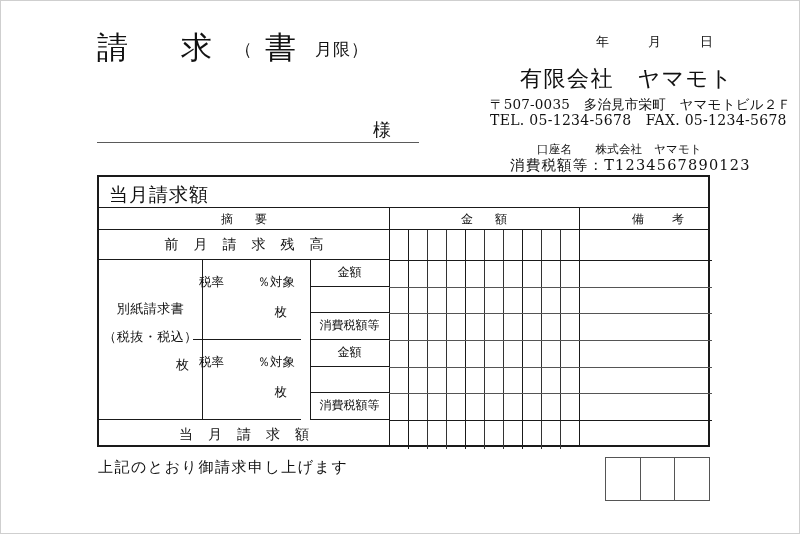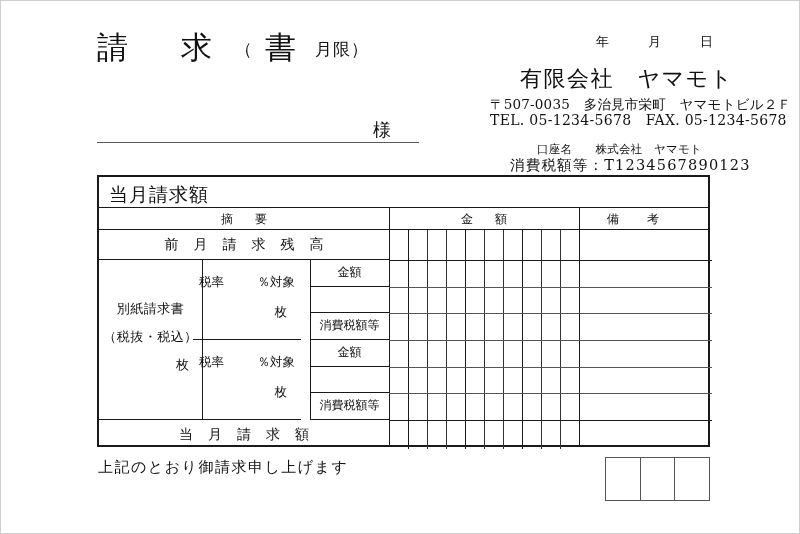--- a/index.html
+++ b/index.html
@@ -172,21 +172,21 @@
     width: 190px;
     text-align: center;
     font-size: 12px;
     letter-spacing: 22px;
     text-indent: 22px;
   }
   .colhead .h-bikou {
     position: absolute;
     left: 480px; top: 3px;
     width: 133px;
-    text-align: left;
+    text-align: right;
     font-size: 12px;
     letter-spacing: 28px;
     text-indent: 28px;
     font-family: Liberation Mono, monospace;
   }
 
   
   .v-major {
     position: absolute;
     width: 0;

